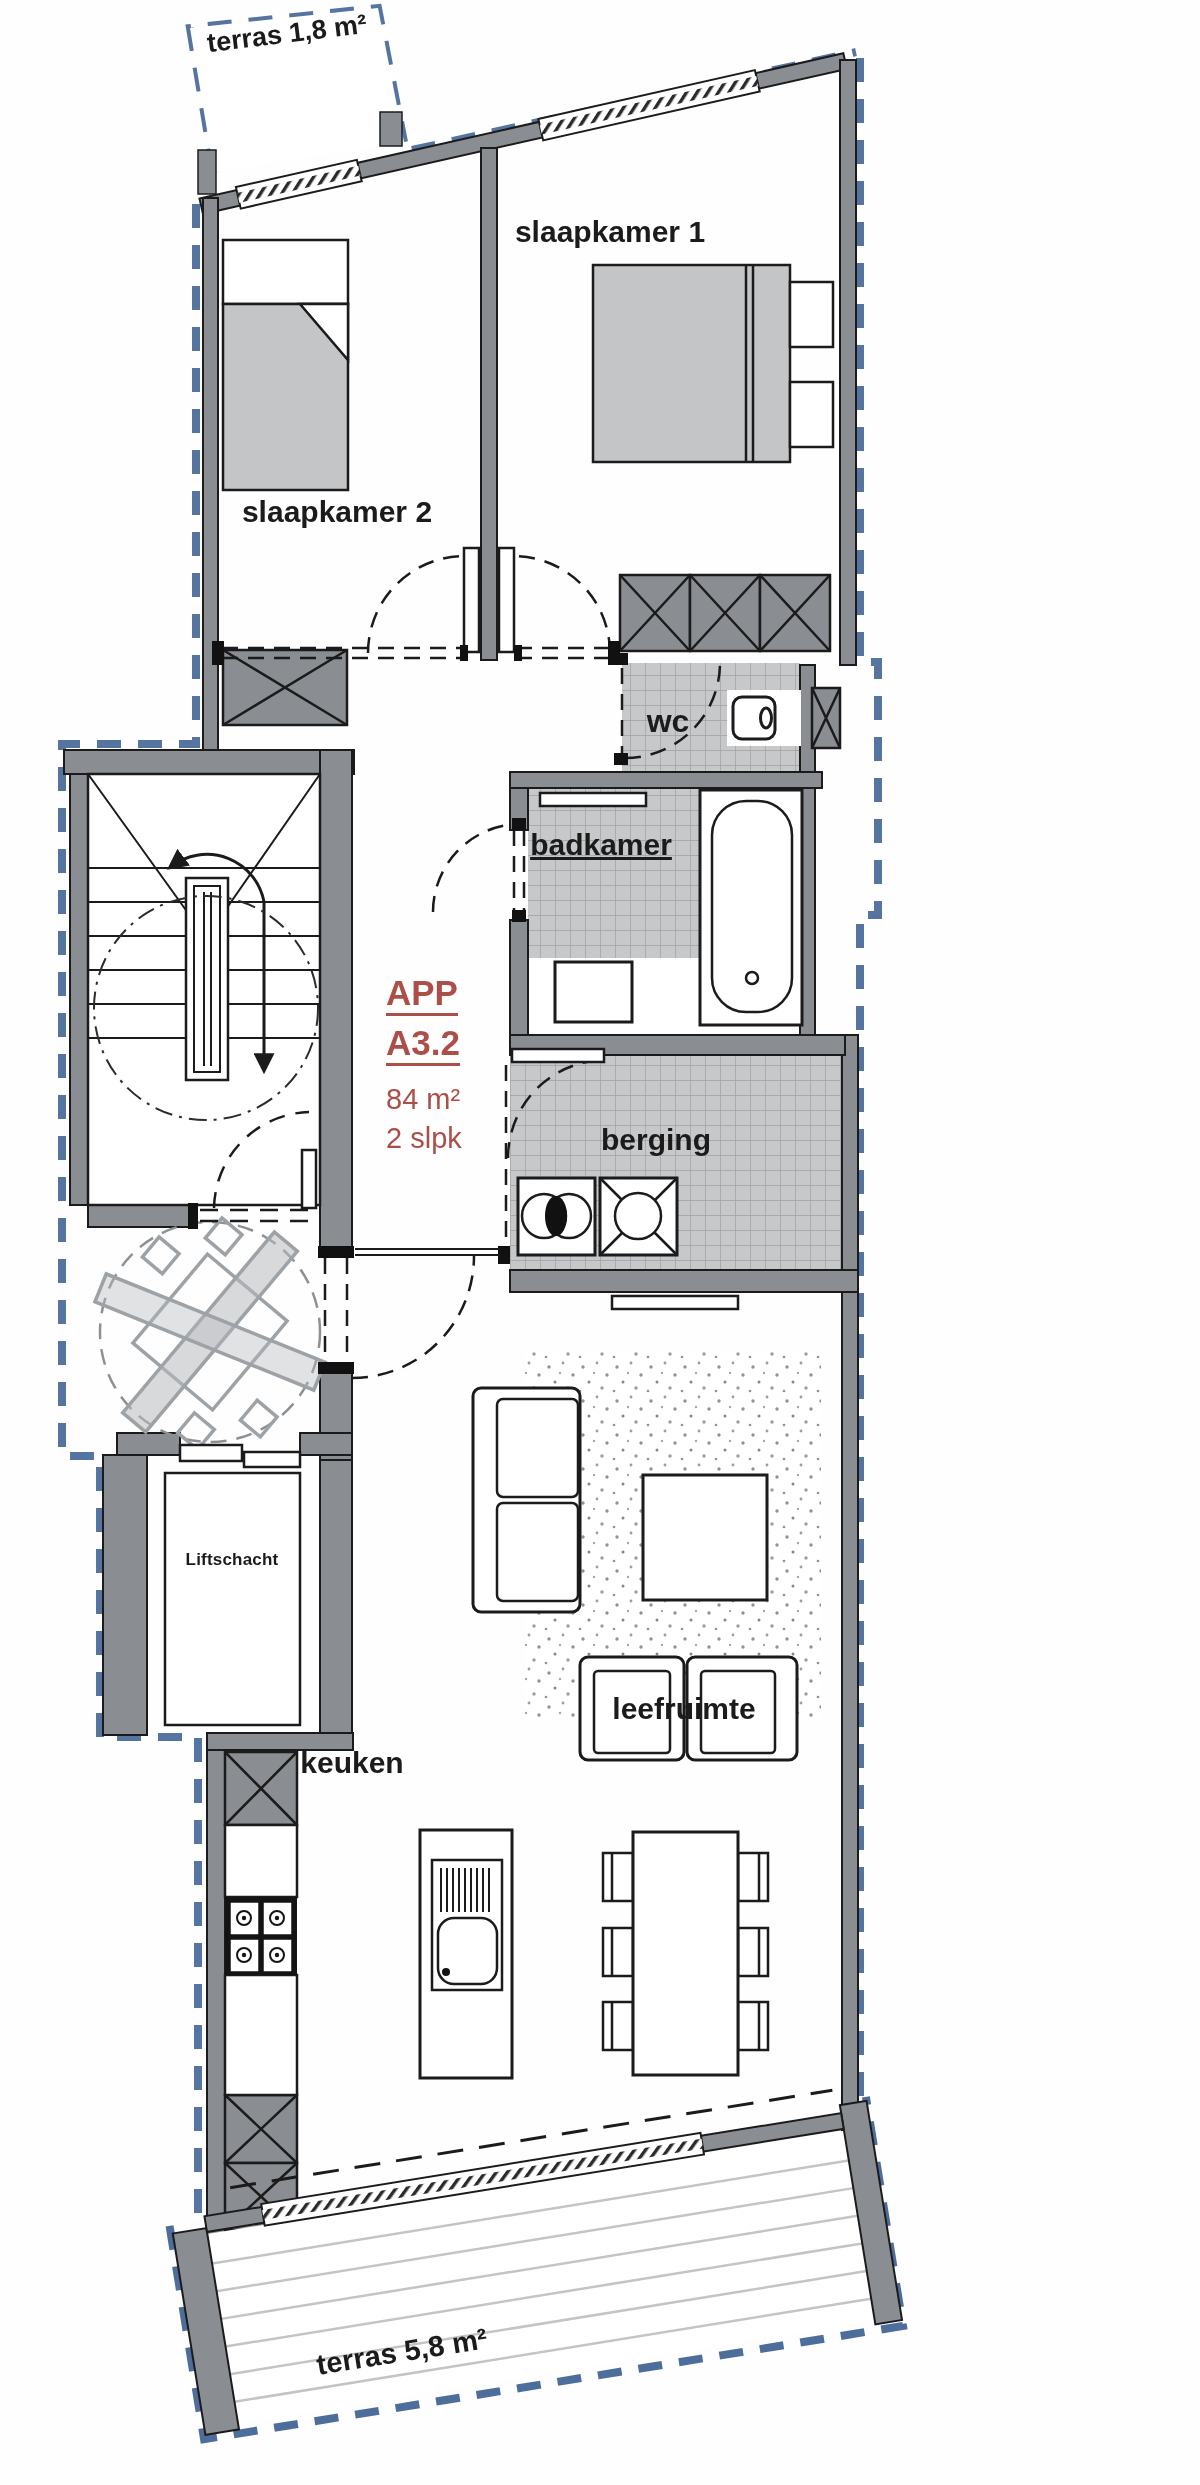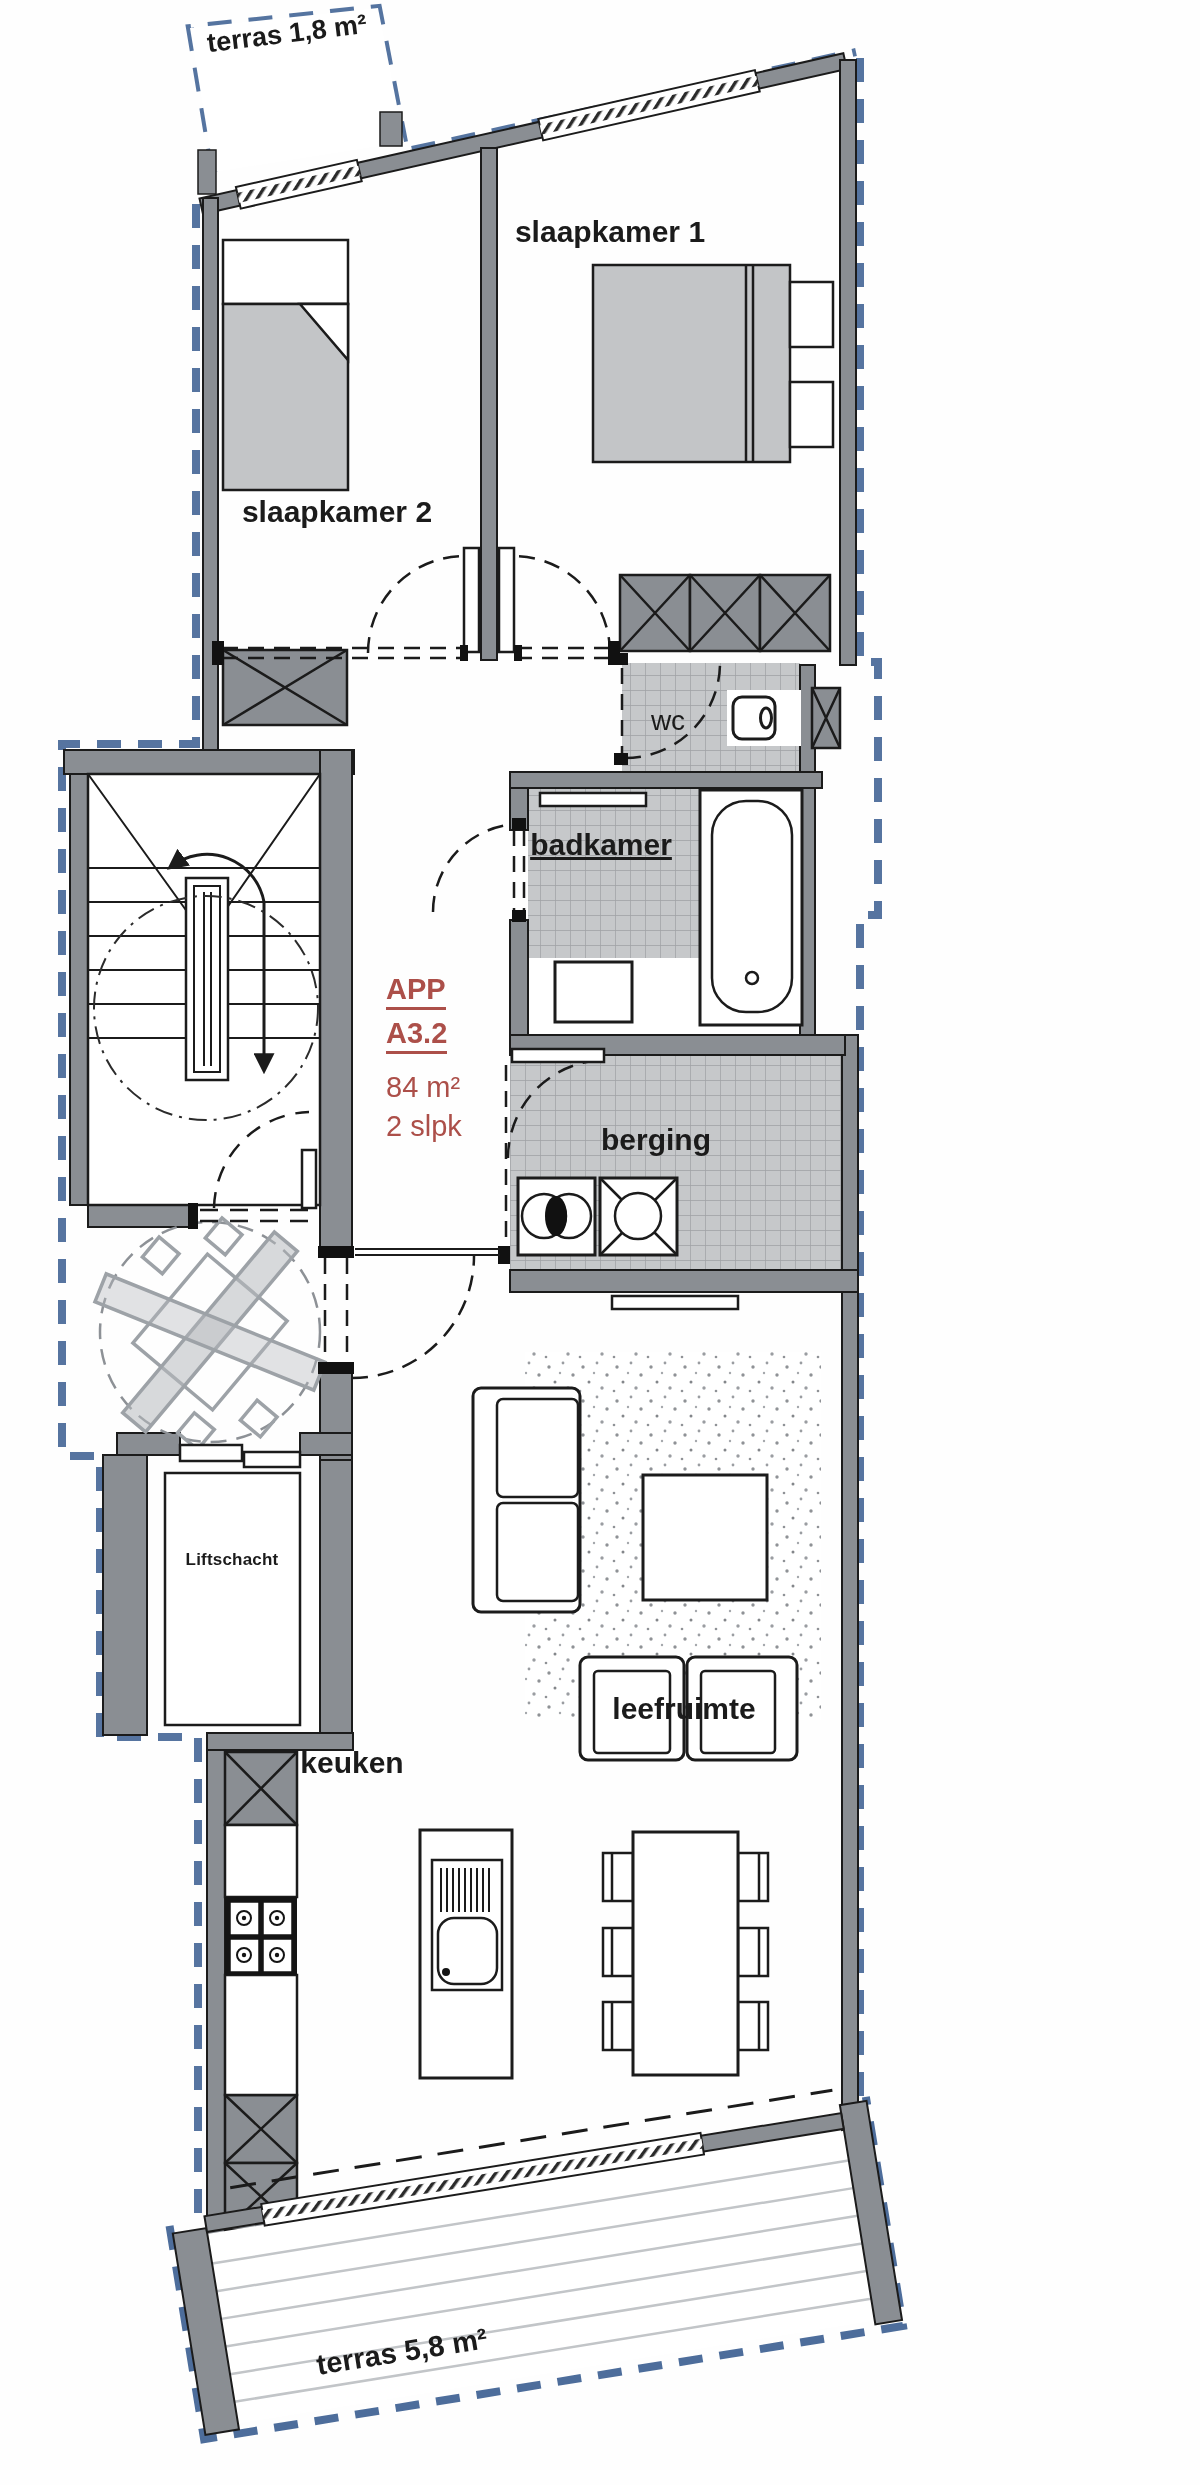--- a/index.html
+++ b/index.html
@@ -1,25 +1,25 @@
 <!DOCTYPE html>
 <html><head>
 <meta charset="utf-8">
 <style>
   html,body{margin:0;padding:0;background:#ffffff;}
   #stage{position:relative;width:1200px;height:2485px;background:#fefefe;overflow:hidden;
          font-family:"Liberation Sans","DejaVu Sans",sans-serif;}
   #plan-svg{position:absolute;left:0;top:0;}
   .lbl{position:absolute;color:#1b1b1b;white-space:nowrap;transform:translate(-50%,-50%);}
   .room{font-size:30px;font-weight:700;}
-  .small{font-size:28px;font-weight:400;}
+  .small{font-size:32px;font-weight:700;}
   .tiny{font-size:17px;font-weight:700;letter-spacing:.2px;}
   .terr{font-size:27px;font-weight:600;}
   #app-card{position:absolute;left:386px;top:975px;color:#ac4f49;line-height:1.0;}
-  #app-card .big{font-size:29px;font-weight:800;display:inline-block;
+  #app-card .big{font-size:35px;font-weight:800;display:inline-block;
                  border-bottom:3px solid #ac4f49;padding-bottom:3px;margin-bottom:9px;}
   #app-card .mid{font-size:29px;font-weight:400;margin-top:10px;}
   #app-card div{display:block;}
 </style>
 </head>
 <body>
 
 <div id="stage">
 
 <svg id="plan-svg" width="1200" height="2485" viewBox="0 0 1200 2485">

